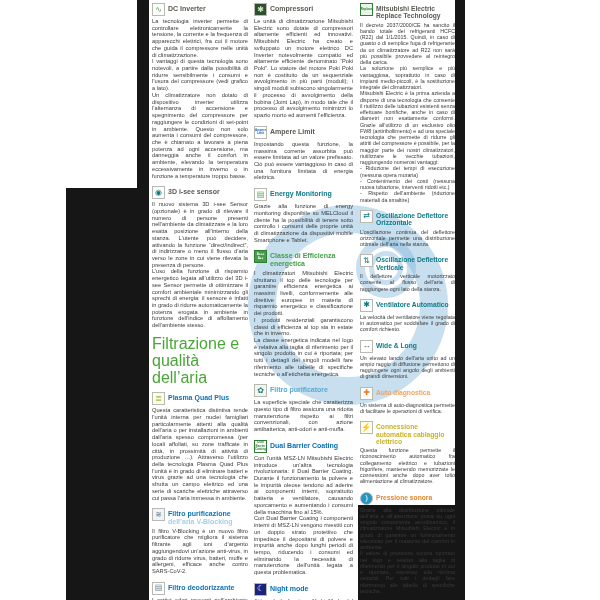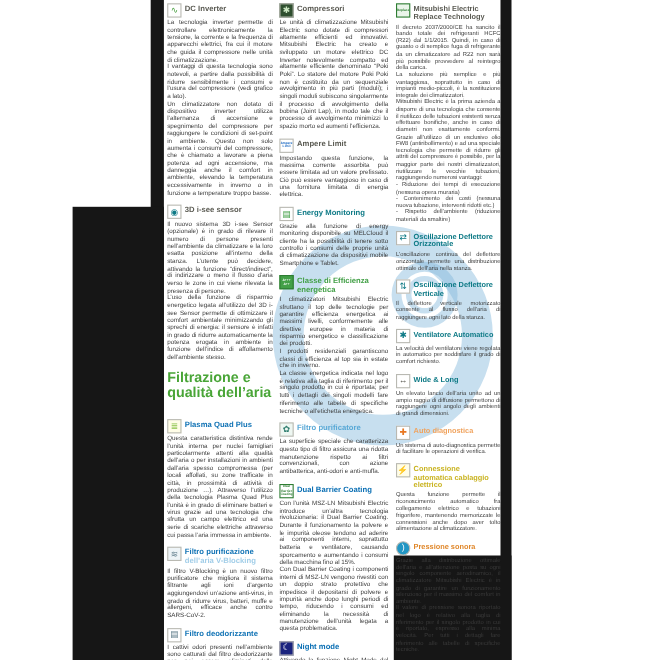--- a/index.html
+++ b/index.html
@@ -16,21 +16,21 @@
   .icon{flex:0 0 auto;width:13px;height:13px;margin-right:3px;border:1px solid #b9b9b2;
         display:flex;align-items:center;justify-content:center;background:#fff;
         box-sizing:border-box;text-align:center;font-size:8px;line-height:1;overflow:hidden}
   .icon .ln{font-size:3px;font-weight:bold;line-height:1.2;white-space:pre-line}
   .title{font-size:7px;font-weight:bold;line-height:1.1;padding-top:2px}
   .title .t2{font-weight:bold;opacity:.65}
   .body{font-size:5.7px;line-height:1.18;text-align:justify}
   .body p{margin:0 0 3px;white-space:pre-line}
   #col-right .body{font-size:5.3px}
   #col-right .title{font-size:6.7px}
-  h2.filtration{font-size:13px;color:#49a537;margin:5px 0 18px;font-weight:bold;line-height:1.05}
+  h2.filtration{font-size:16px;color:#49a537;margin:5px 0 6px;font-weight:normal;line-height:1.05}
 </style>
 </head>
 <body>
 
 <div class="shadow" style="left:137px;top:0;width:12px;height:600px"></div>
 <div class="shadow" style="left:66px;top:188px;width:83px;height:412px"></div>
 <div class="shadow" style="left:455px;top:0;width:10px;height:600px"></div>
 <div class="shadow" style="left:358px;top:505px;width:107px;height:95px"></div>
 
 <div class="ring" style="left:248px;top:205px;width:200px;height:200px;border-width:28px"></div>

